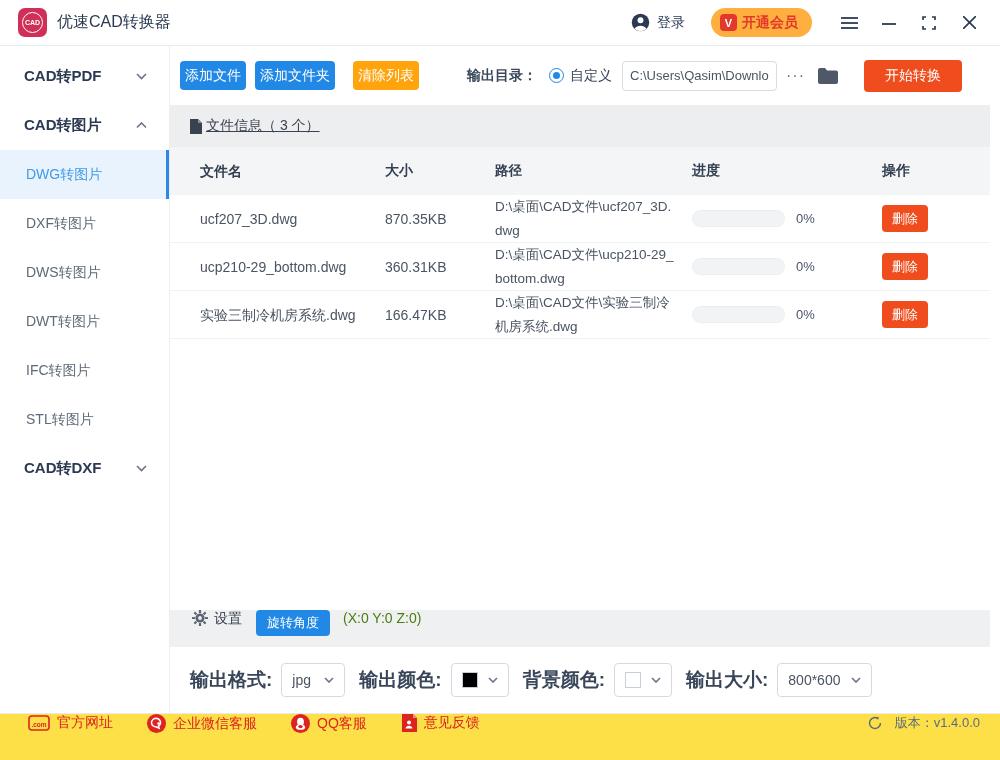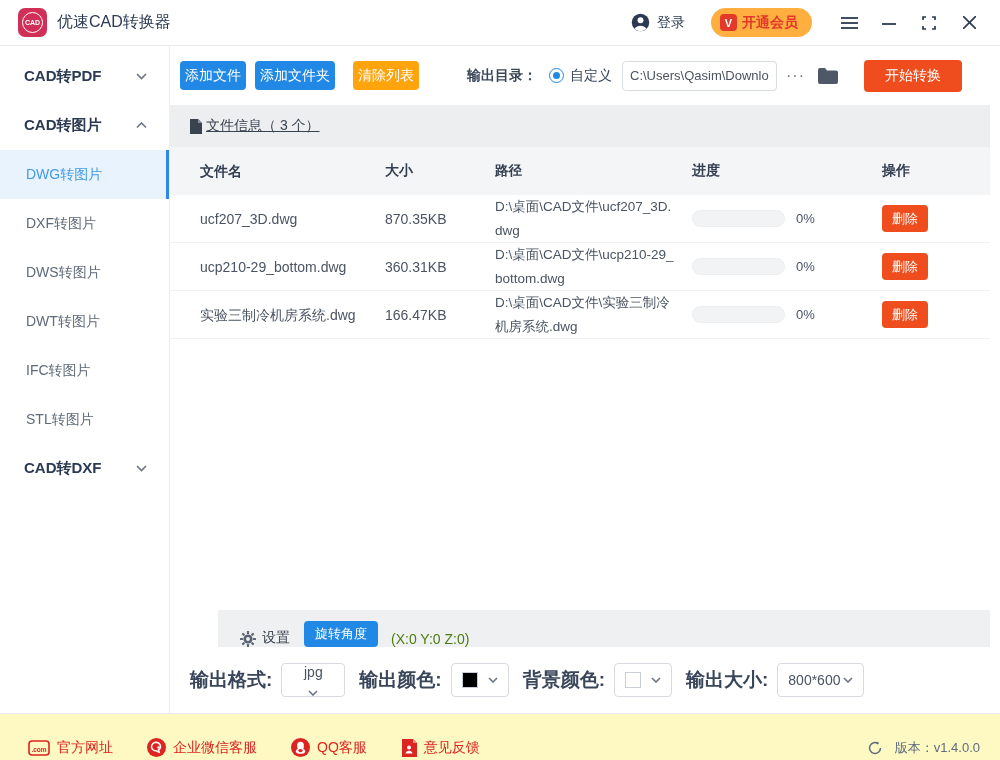--- a/index.html
+++ b/index.html
@@ -92,40 +92,40 @@
   .col-progress { width:190px; display:flex; align-items:center; }
   .col-action { flex:1; }
   .pbar { width:93px; height:17px; border-radius:9px; background:#f2f3f5; border:1px solid #eceef0; }
   .pval { margin-left:11px; font-size:13px; color:#4a5568; }
   .btn-del { background:#f04d1e; border:none; border-radius:4px; color:#fff; font-size:13px;
     height:27px; padding:0 10px; cursor:pointer; font-family:inherit; }
   .spacer { flex:1; }
   
   .settings-bar {
     height:37px; flex:0 0 37px; background:#eff0f2; margin-right:10px;
-    display:flex; align-items:flex-end; padding-left:22px;margin-left:48px;
+    display:flex; align-items:flex-start; padding-left:22px;
   }
   .settings-label { font-size:14px; color:#39424f; margin-left:6px; }
   .btn-rotate { background:#2189e5; height:26px; font-size:13px; margin-left:14px; padding:0 11px; }
   .rotation-val { font-size:14px; color:#4d7c0f; margin-left:13px; }
   .output-row { height:66px; flex:0 0 66px; display:flex; align-items:center; padding-left:20px; background:#fff; }
   .opt-label { font-size:19px; font-weight:600; color:#39465a; }
   .select {
     height:34px; border:1px solid #d7dbe1; border-radius:4px; background:#fff;
     display:flex; align-items:center; justify-content:space-between;
     padding:0 10px; margin:0 14px 0 9px; cursor:pointer; font-size:14px; color:#4a5462;
   }
-  .select-fmt { width:64px;flex-direction:column; }
+  .select-fmt { width:64px; }
   .select-color { width:58px; }
-  .select-size { width:87px; }
+  .select-size { width:95px; }
   .swatch { width:16px; height:16px; border:1px solid #c9ced6; }
   
   .footer {
-    height:47px; flex:0 0 47px; background:#fef9c3; border-top:1px solid #e9ebee;
-    display:flex; align-items:flex-end; padding:0 20px 3px 28px;
+    height:47px; flex:0 0 47px; background:#fde047; border-top:1px solid #e9ebee;
+    display:flex; align-items:flex-start; padding:0 20px 3px 28px;
   }
   .flink { display:flex; align-items:center; cursor:pointer; margin-right:34px; }
   .flink-label { font-size:14px; color:#dc2420; margin-left:7px; }
   .version { margin-left:auto; display:flex; align-items:center; font-size:13px; color:#5e6b7e; }
   .version-label { margin-left:13px; }
 </style>
 </head>
 <body>
 
 <div class="titlebar">

